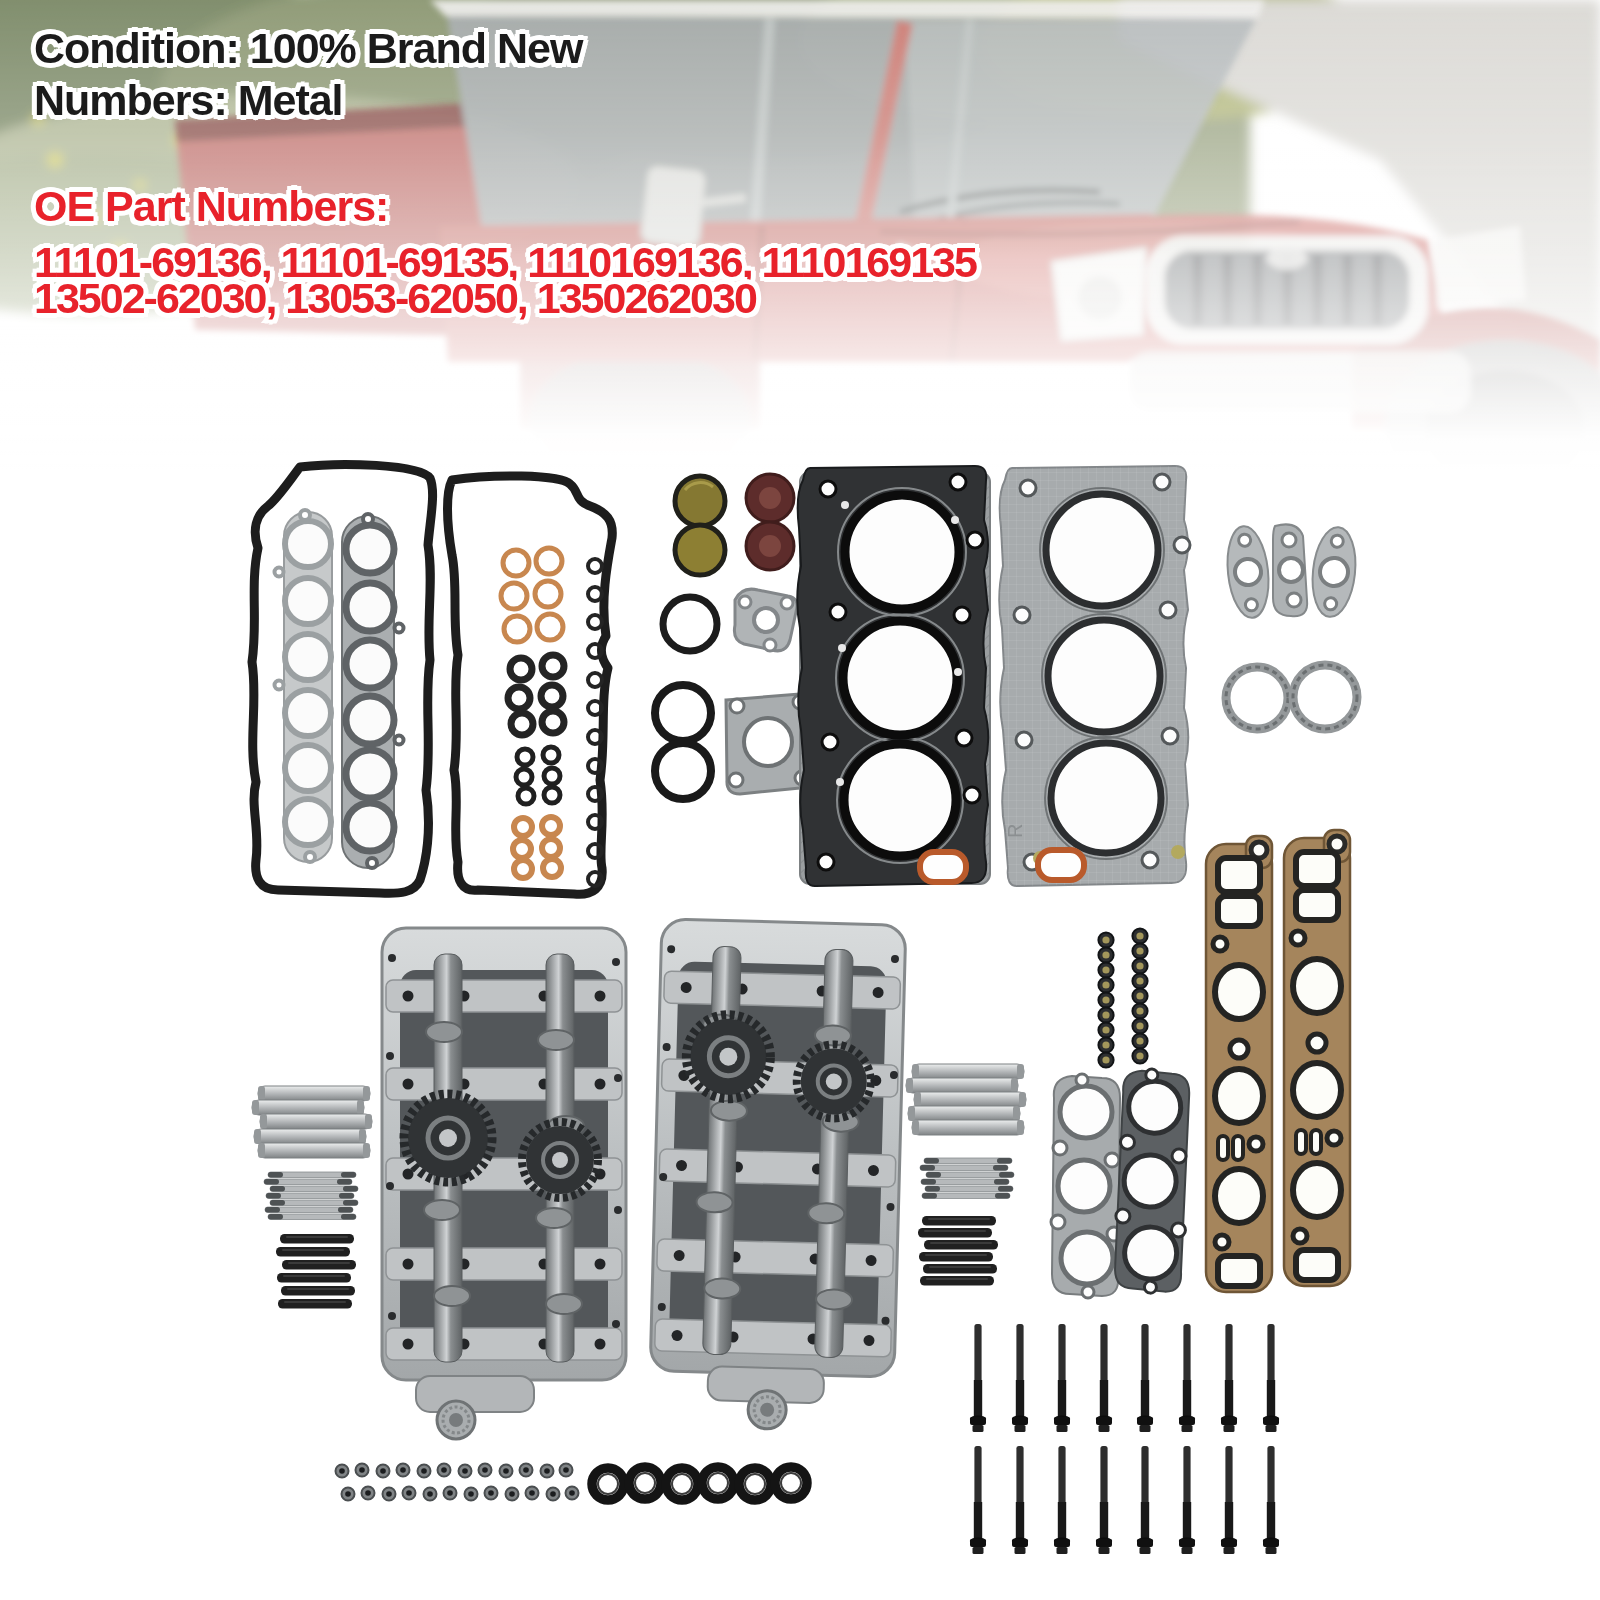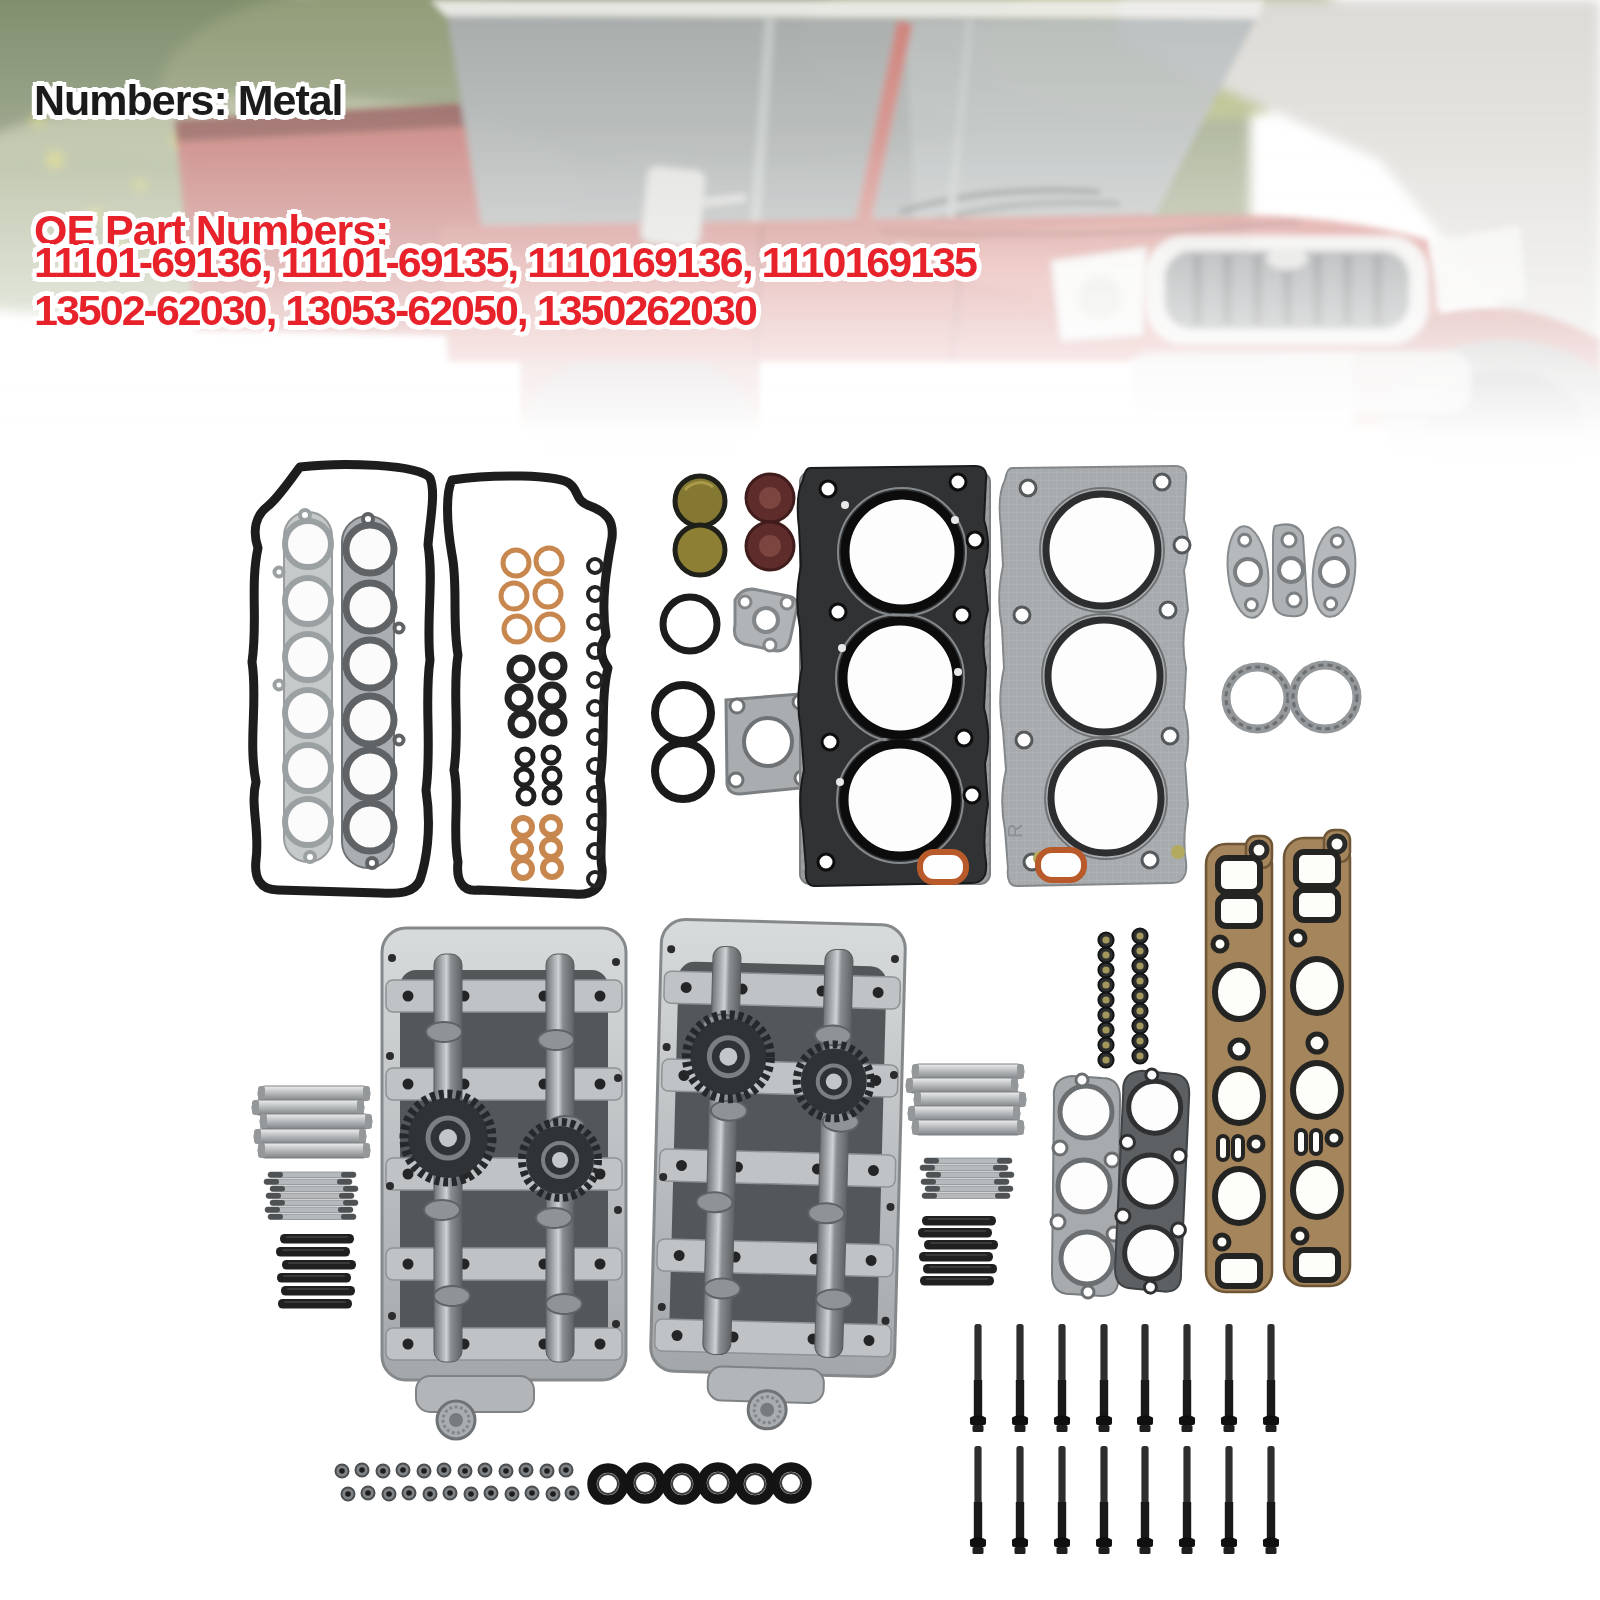--- a/index.html
+++ b/index.html
@@ -663,19 +663,20 @@
         <use href="#hbolt" x="1020" y="1446"></use>
         <use href="#hbolt" x="1062" y="1446"></use>
       <use href="#hbolt" x="1104" y="1446"></use>
         <use href="#hbolt" x="1145" y="1446"></use>
         <use href="#hbolt" x="1187" y="1446"></use>
       <use href="#hbolt" x="1229" y="1446"></use>
         <use href="#hbolt" x="1271" y="1446"></use>
     </g>
   </svg>
 
+  <div class="txt spec" style="top:24px">Condition: 100% Brand New</div>
   <div class="txt spec" style="top:76px">Numbers: Metal</div>
 
-  <div class="txt oe head" style="top:206px">OE Part Numbers:</div>
+  <div class="txt oe head" style="top:182px">OE Part Numbers:</div>
   <div class="txt oe" style="top:238px">11101-69136, 11101-69135, 1110169136, 1110169135</div>
-  <div class="txt oe" style="top:286px">13502-62030, 13053-62050, 1350262030</div>
+  <div class="txt oe" style="top:274px">13502-62030, 13053-62050, 1350262030</div>
 
 </div>
 
 </body></html>

